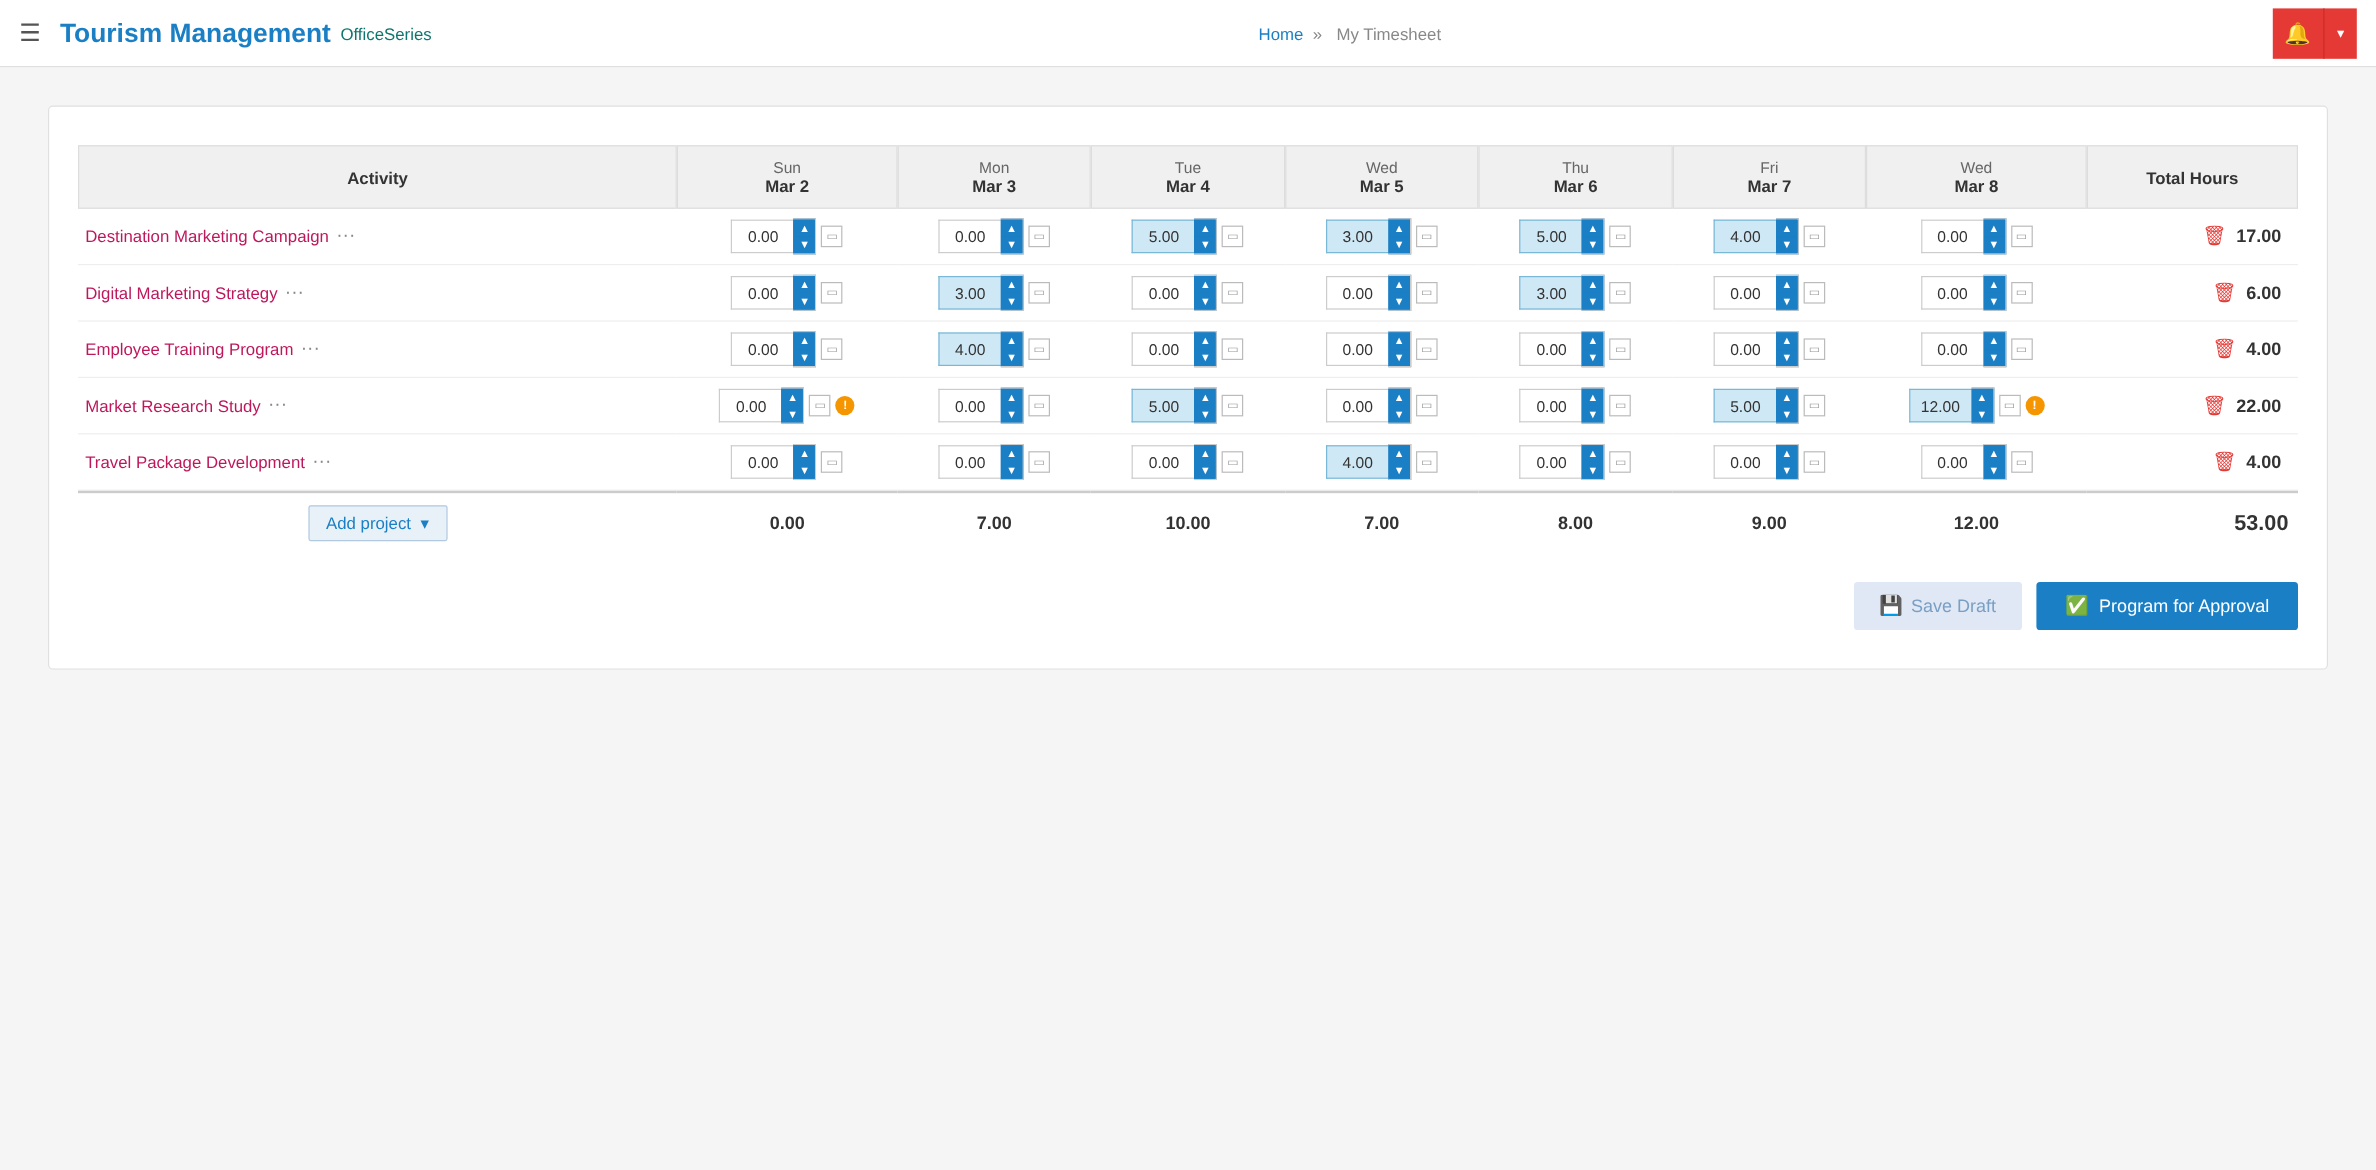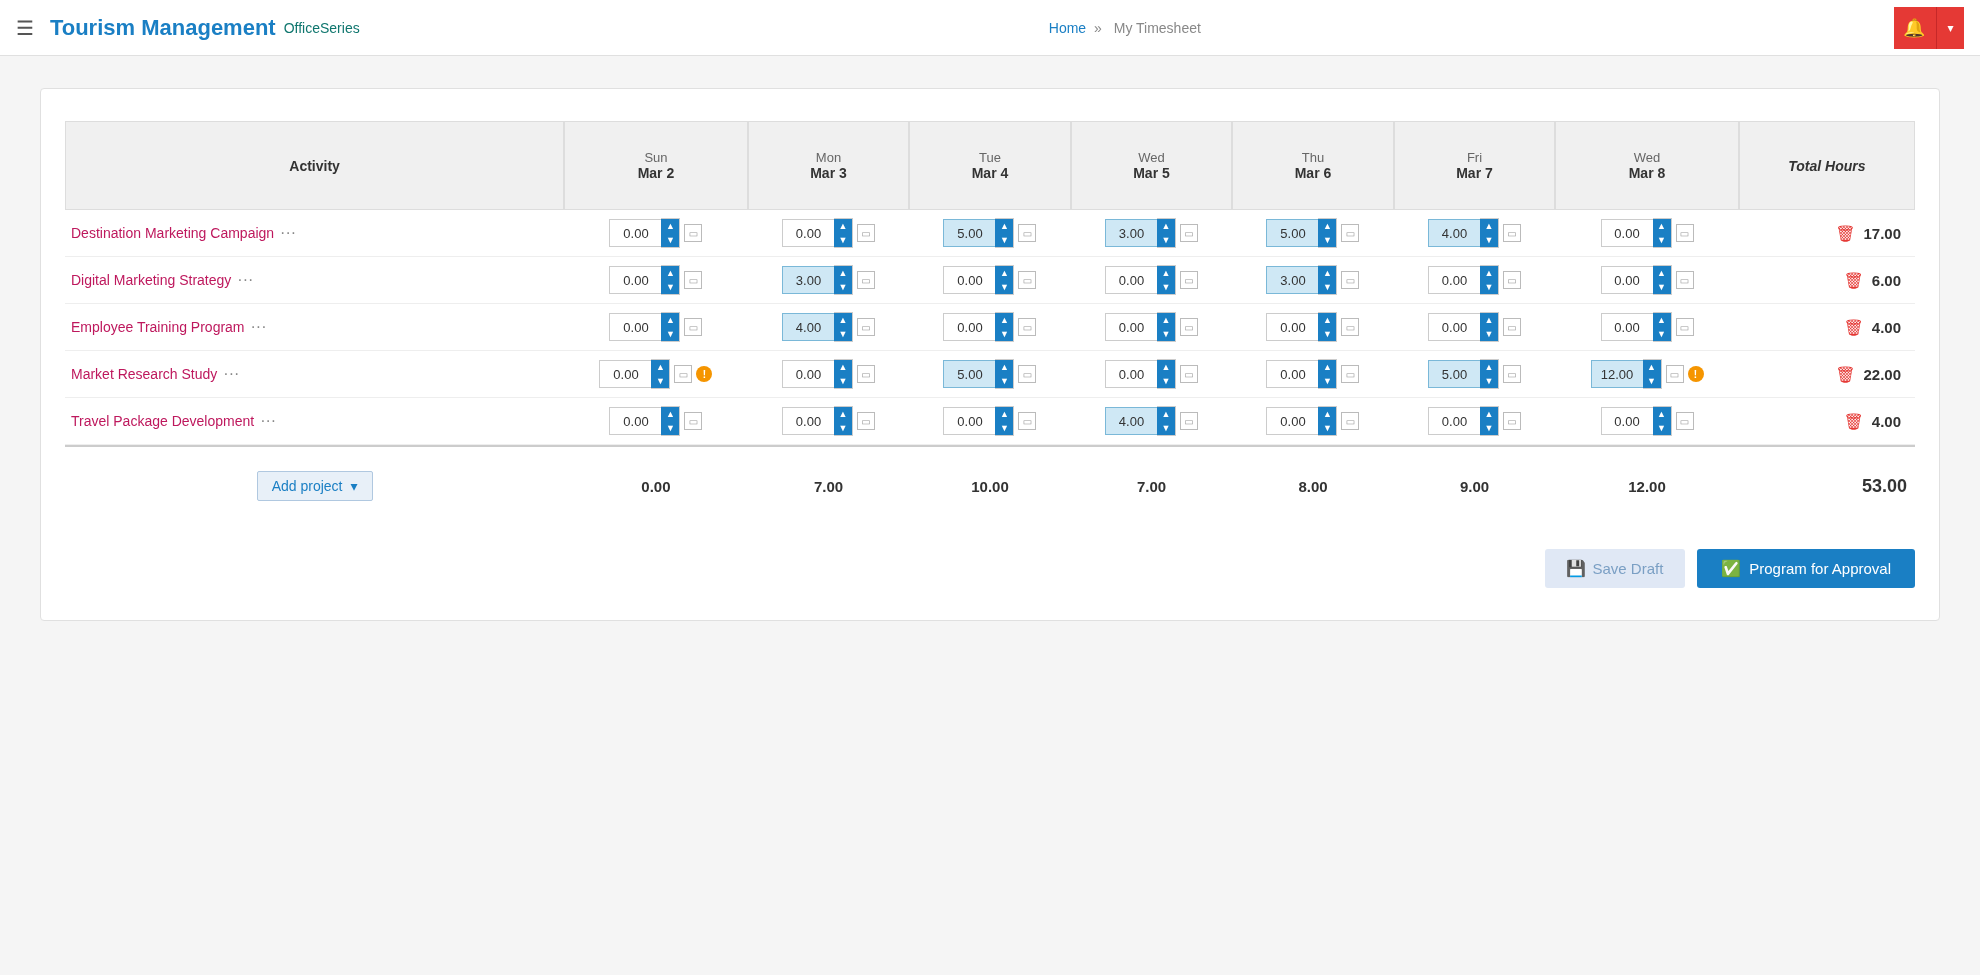--- a/index.html
+++ b/index.html
@@ -31,26 +31,26 @@
     
     .page { padding: 32px 40px; }
     .card {
       background: #fff; border: 1px solid #e0e0e0; border-radius: 4px;
       padding: 32px 24px;
     }
 
     
     .ts-table { width: 100%; border-collapse: separate; border-spacing: 0; }
     .ts-header-row th {
-      background: #f0f0f0; border: 1px solid #ddd; padding: 28px 8px;
+      background: #f0f0f0; border: 1px solid #ddd; padding: 10px 8px;
       text-align: center; font-weight: 600; vertical-align: middle;
     }
     .th-activity { text-align: center; width: 340px; }
     .th-day { width: 110px; }
-    .th-total { width: 120px; font-style: italic; }
+    .th-total { width: 120px; }
 
     
     .day-header-top { font-size: 13px; color: #666; font-weight: 400; }
     .day-header-bot { font-size: 14px; font-weight: 700; color: #333; }
 
     
     .ts-row td {
       border-bottom: 1px solid #eee; padding: 8px 6px;
       vertical-align: middle;
     }
@@ -87,21 +87,21 @@
     .warn-icon {
       width: 16px; height: 16px; border-radius: 50%; background: #f59500;
       display: flex; align-items: center; justify-content: center;
       color: #fff; font-size: 10px; font-weight: 700; margin-left: 2px;
     }
     .delete-icon { color: #e53935; font-size: 16px; cursor: pointer; margin: 0 4px; }
     .total-val { font-size: 15px; font-weight: 600; text-align: right; padding-right: 8px; }
 
     
     .ts-footer td {
-      padding: 24px 6px; font-size: 15px; font-weight: 700; text-align: center;
+      padding: 10px 6px; font-size: 15px; font-weight: 700; text-align: center;
       border-top: 2px solid #ccc;
     }
     .ts-footer td.total-grand { font-size: 18px; font-weight: 800; text-align: right; padding-right: 8px; }
 
     
     .add-project-btn {
       display: inline-flex; align-items: center; gap: 8px;
       background: #e8f0f8; border: 1px solid #b0c8e0; color: #1a7fc4;
       padding: 6px 14px; cursor: pointer; font-size: 14px; border-radius: 2px;
     }

